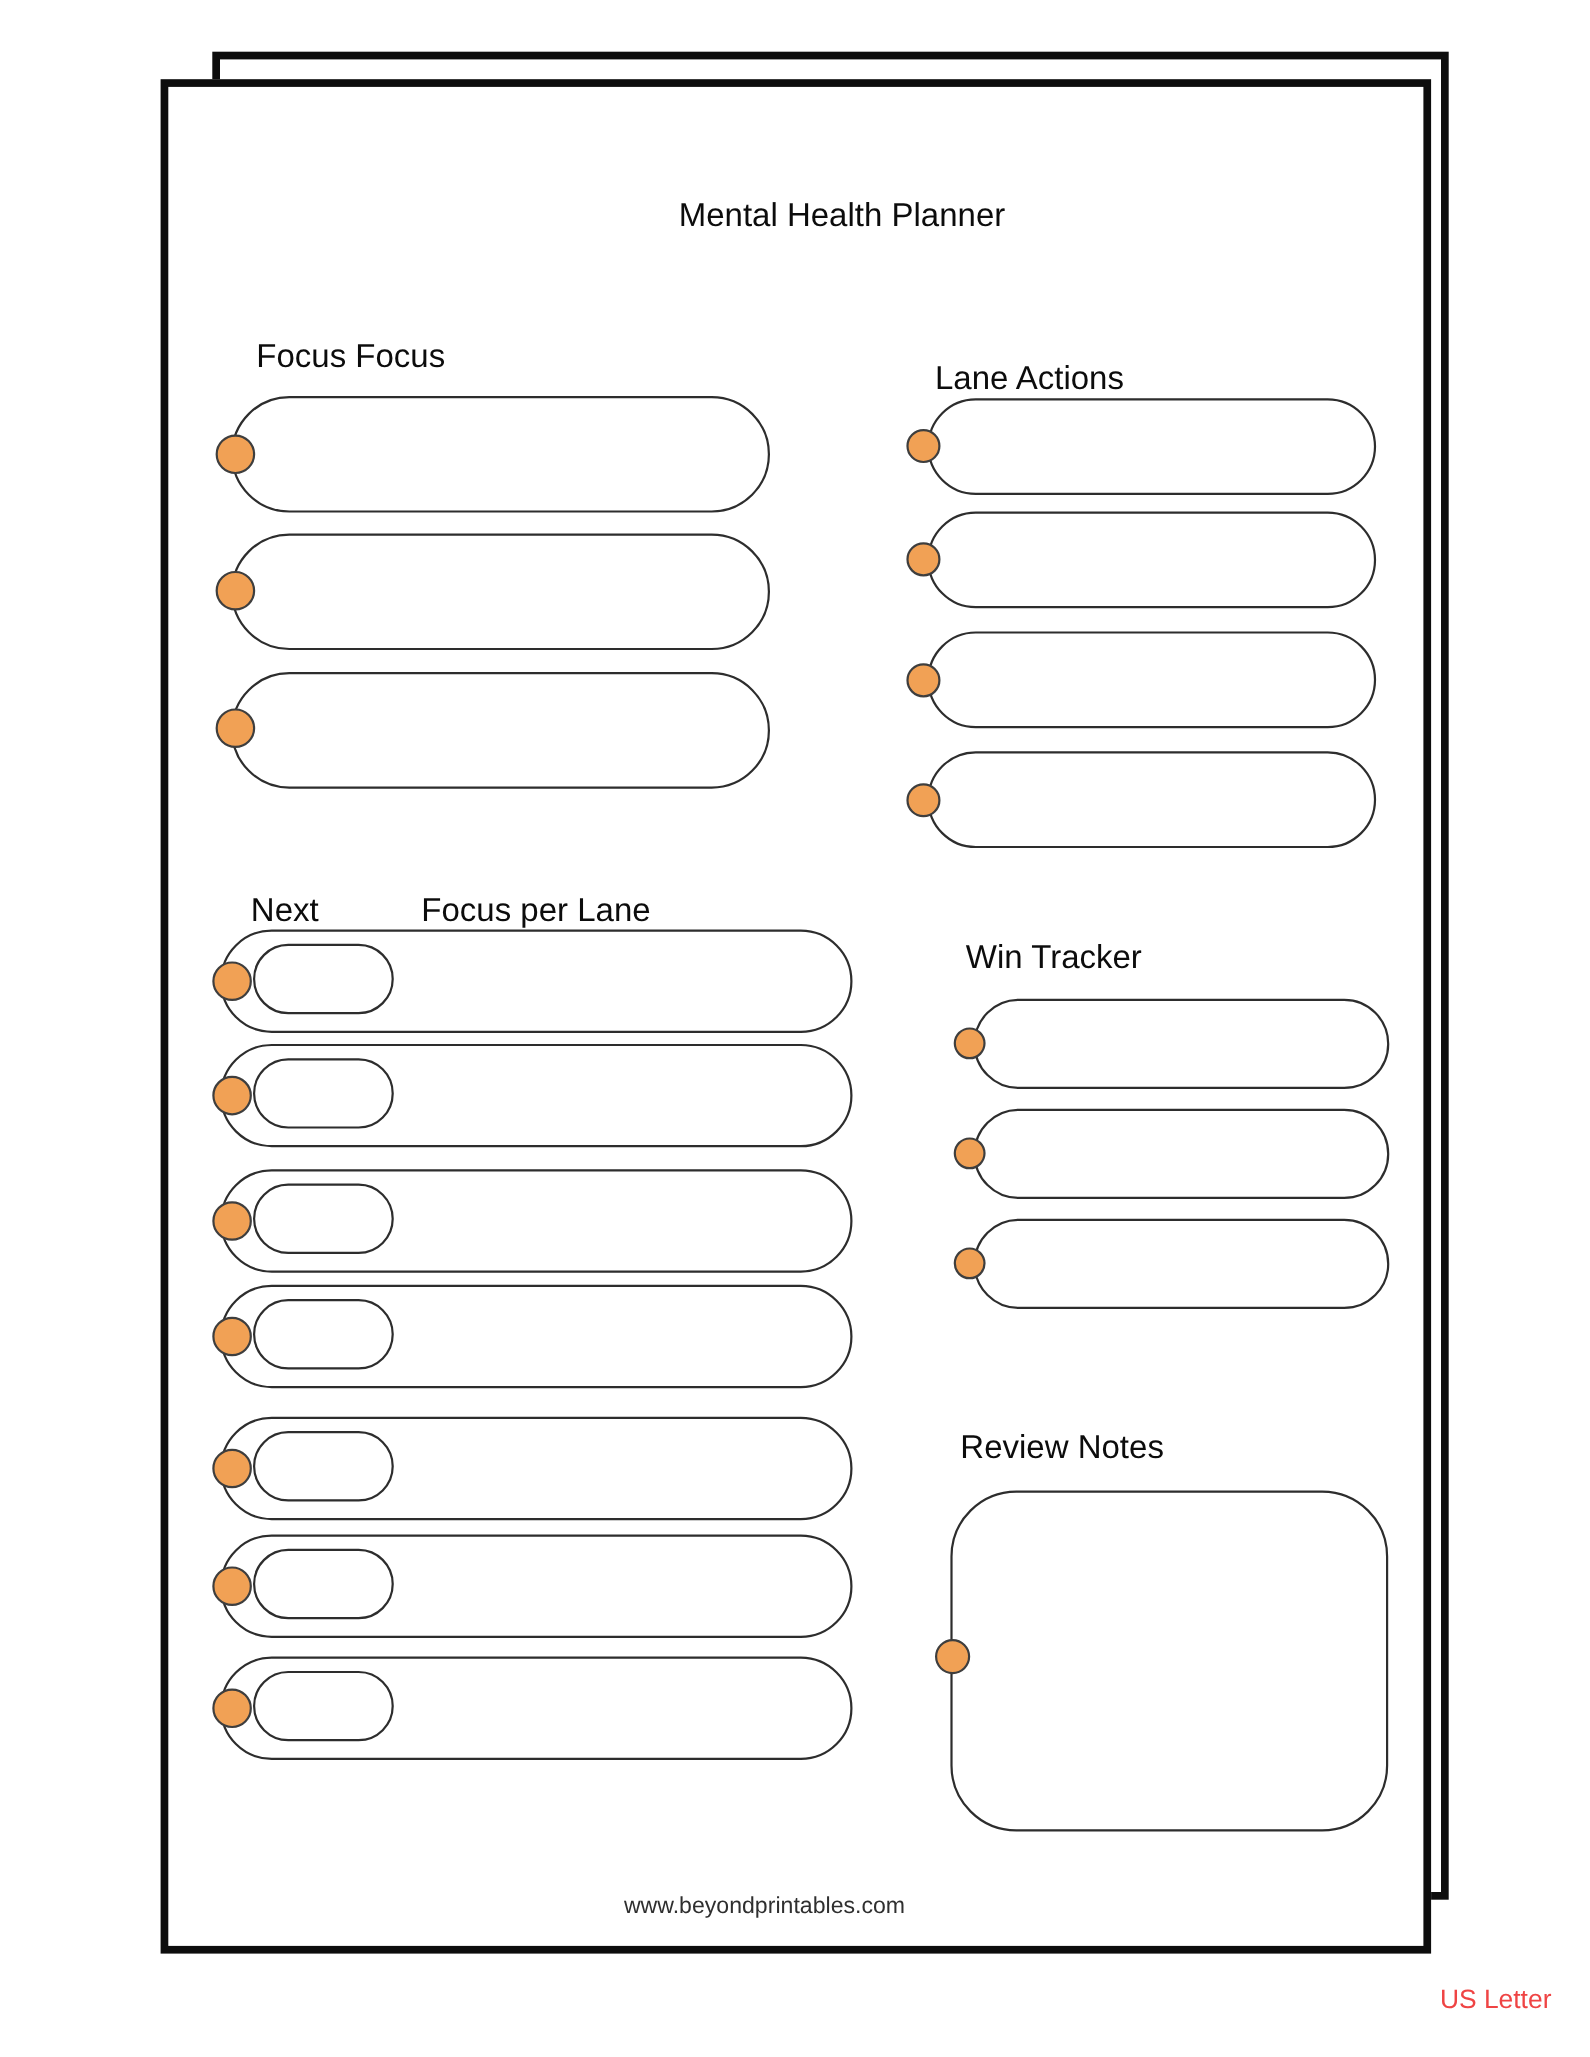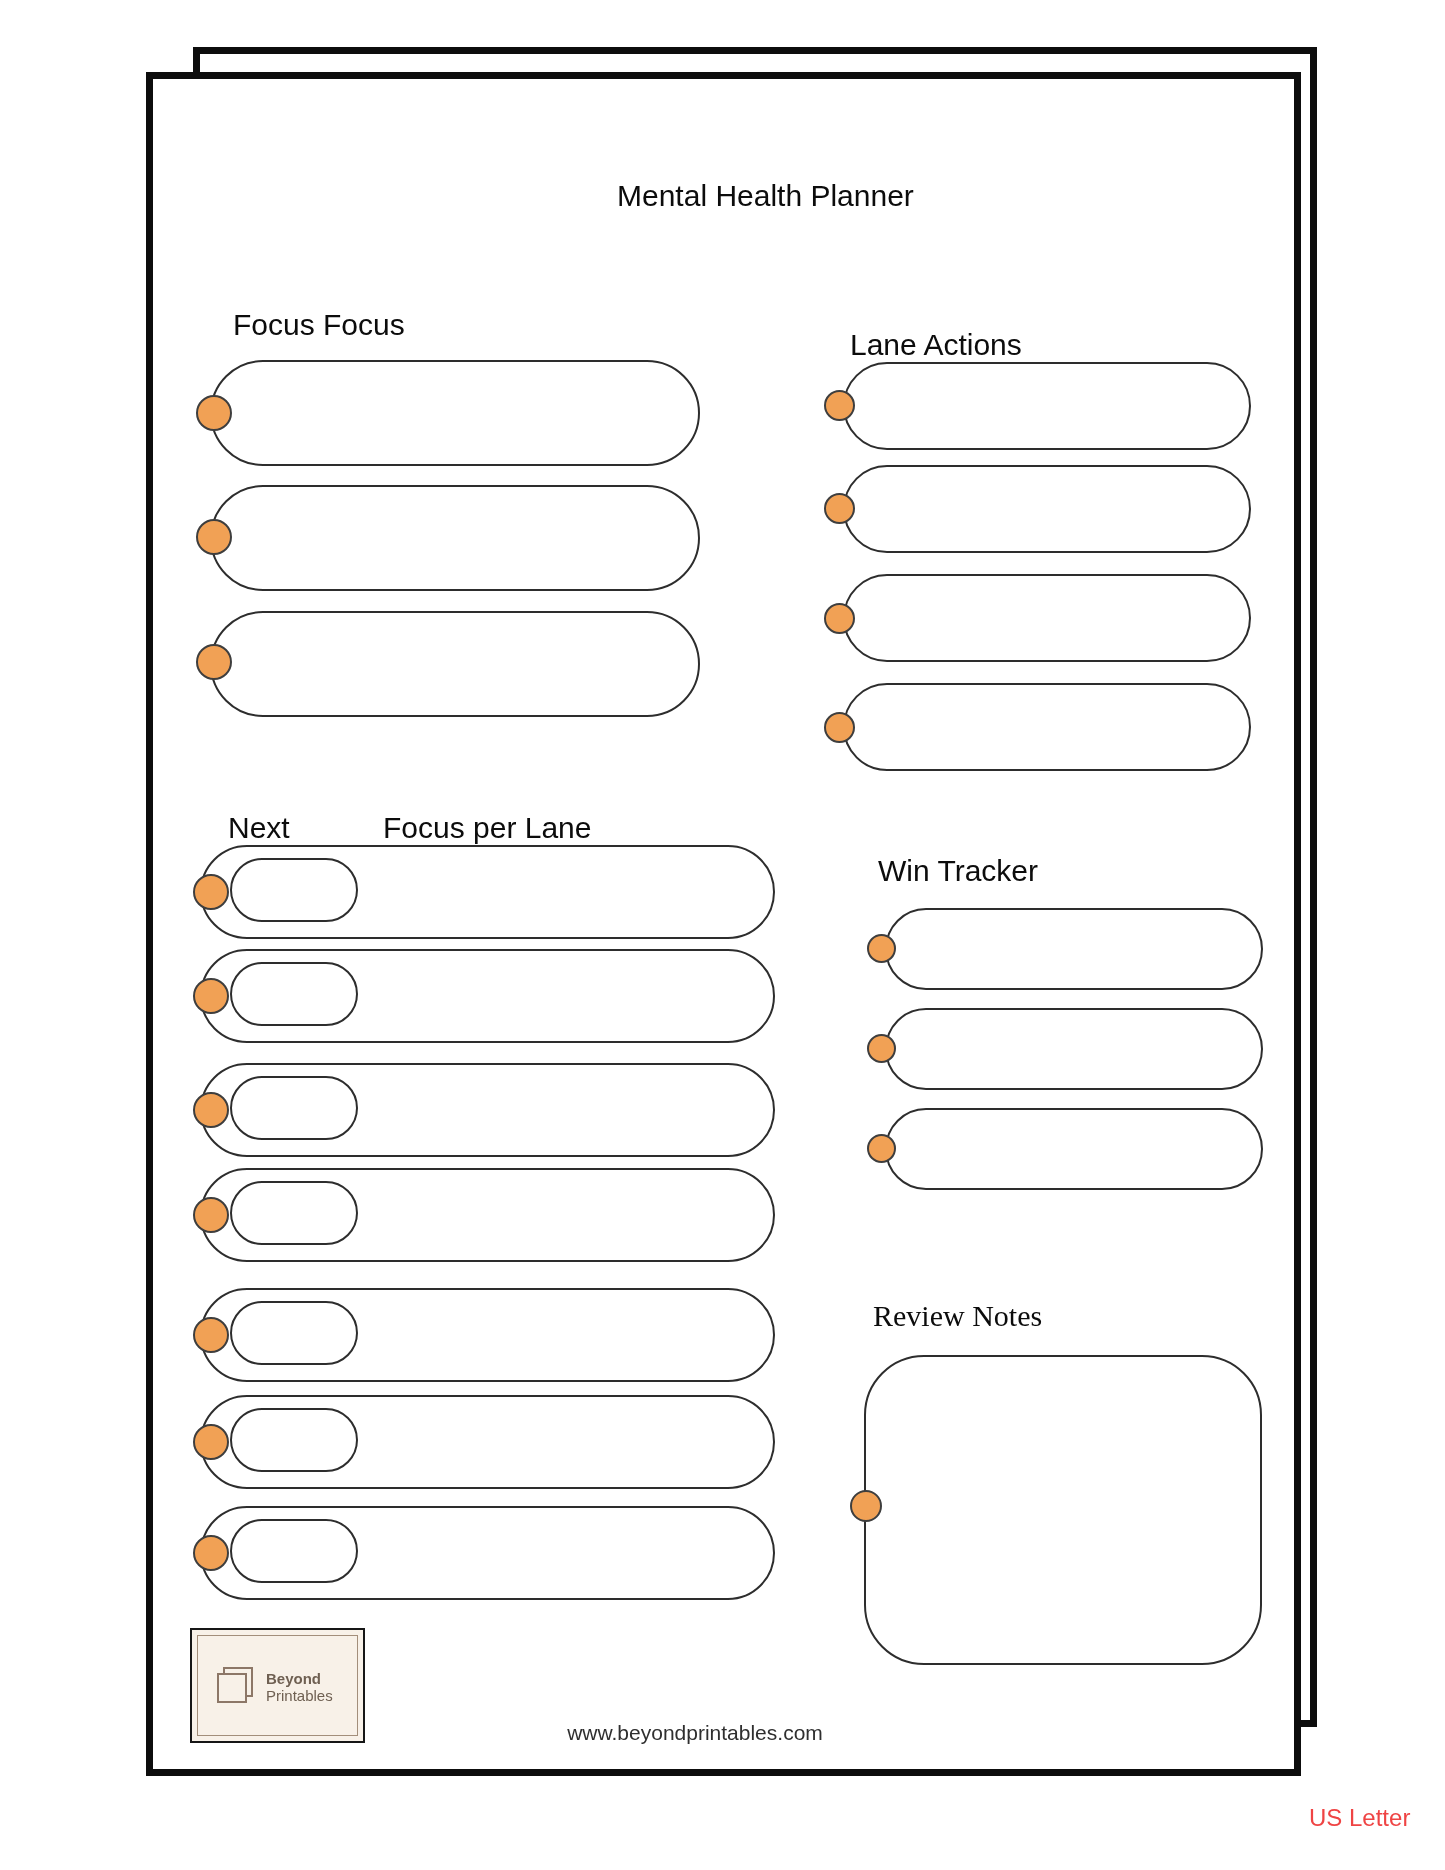--- a/index.html
+++ b/index.html
@@ -44,21 +44,21 @@
     border:2px solid var(--outline,#2d2d2d);border-radius:32px;background:#fff;box-sizing:border-box;}
 
   
   .h-win{left:725px;top:775px;}
   .win{left:732px;width:378px;height:82px;}
   .win1{top:829px}.win2{top:929px}.win3{top:1029px}
   .windot{left:714px;width:29px;height:29px;}
   .windot1{top:855px}.windot2{top:955px}.windot3{top:1055px}
 
   
-  .h-review{left:720px;top:1220px;font-family:Liberation Serif, serif;}
+  .h-review{left:720px;top:1220px;}
   .review-box{position:absolute;left:711px;top:1276px;width:398px;height:310px;
     border:2px solid var(--outline,#2d2d2d);border-radius:60px;background:#fff;box-sizing:border-box;}
   .review-dot{left:697px;top:1411px;width:32px;height:32px;}
 
   
   .logo-box{position:absolute;left:37px;top:1549px;width:175px;height:115px;
     background:var(--logo-bg,#f8f1e8);border:2px solid #161616;box-sizing:border-box;}
   .logo-box::before{content:"";position:absolute;inset:5px;border:1px solid #a38e7a;pointer-events:none;}
   .logo-inner{position:absolute;left:22px;top:36px;display:flex;align-items:center;gap:10px;}
   .logo-icon{position:relative;width:42px;height:42px;flex:0 0 auto;}
@@ -152,30 +152,18 @@
     <div class="pill win win2"></div>
     <div class="pill win win3"></div>
     <span class="dot windot windot1"></span>
     <span class="dot windot windot2"></span>
     <span class="dot windot windot3"></span>
 
     <div class="heading h-review">Review Notes</div>
     <div class="review-box"></div>
     <span class="dot review-dot"></span>
 
-    <div class="logo-box">
-      <div class="logo-inner">
-        <span class="logo-icon">
-          <span class="sq sq-back"></span>
-          <span class="sq sq-front"></span>
-        </span>
-        <span class="logo-text">
-          <div class="logo-line1">Beyond</div>
-          <div class="logo-line2">Printables</div>
-        </span>
-      </div>
-    </div>
 
     <div class="footer-url">www.beyondprintables.com</div>
   </div>
 
   <div class="paper-size">US Letter</div>
 </div>
 
 </body></html>

